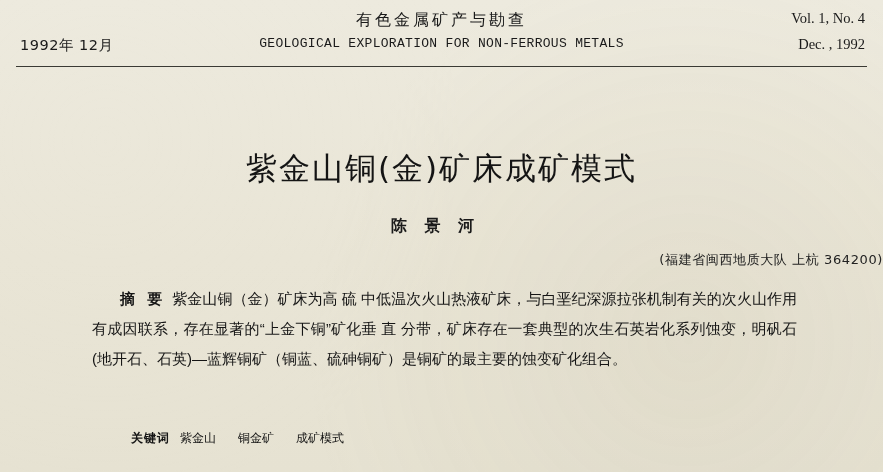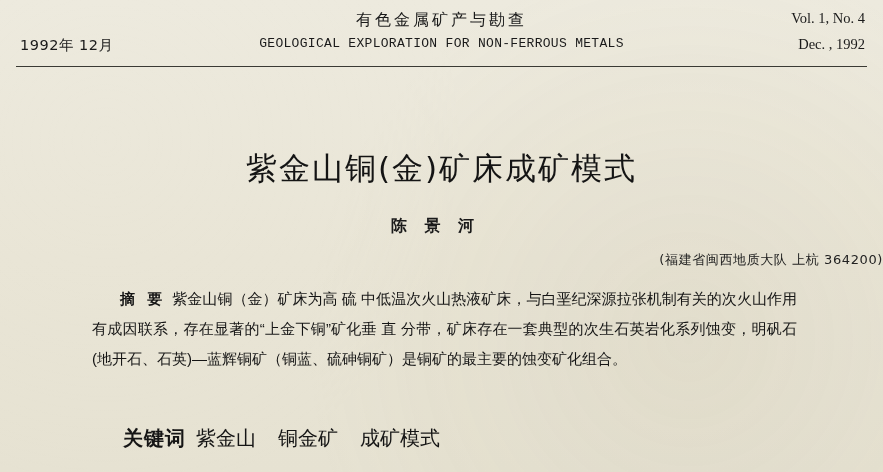--- a/index.html
+++ b/index.html
@@ -160,25 +160,25 @@
     font-weight: bold;
     letter-spacing: 4px;
     margin-right: 6px;
   }
   .abstract p {
     margin: 0;
     text-indent: 28px;
   }
   .keywords {
     position: absolute;
-    left: 95px;
+    left: 103px;
     right: 86px;
     top: 424px;
     font-family: "DejaVu Sans", "Liberation Sans", sans-serif;
-    font-size: 20px;
+    font-size: 12px;
     line-height: 28px;
     color: #151515;
     text-indent: 28px;
   }
   .keywords .lead {
     font-weight: bold;
     letter-spacing: 1px;
     margin-right: 10px;
   }
   .kw {

